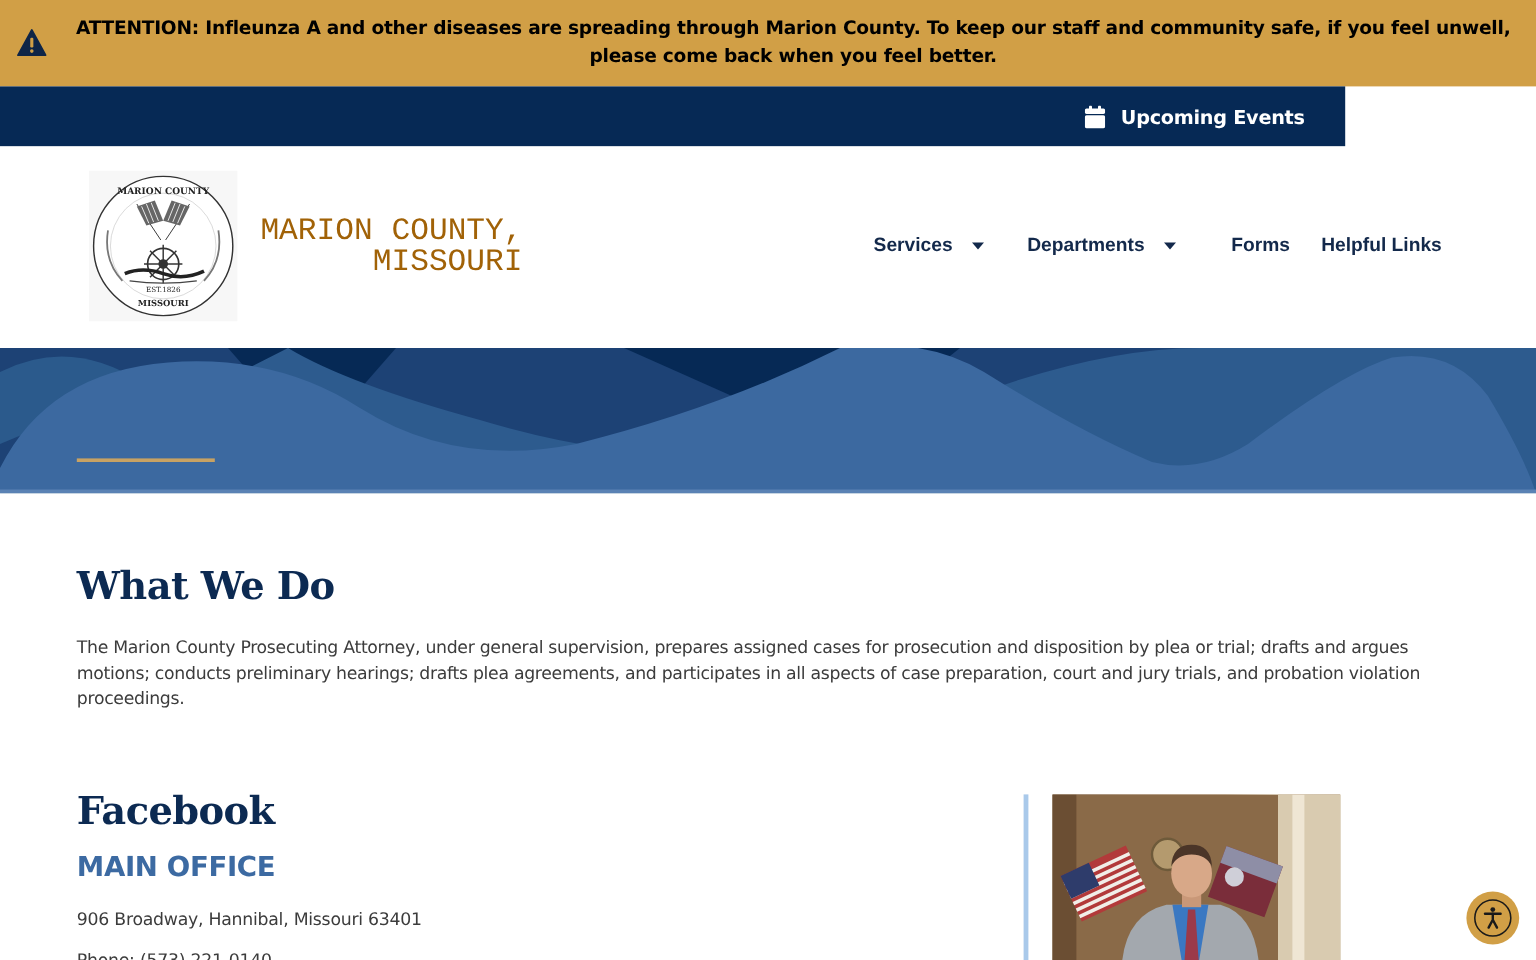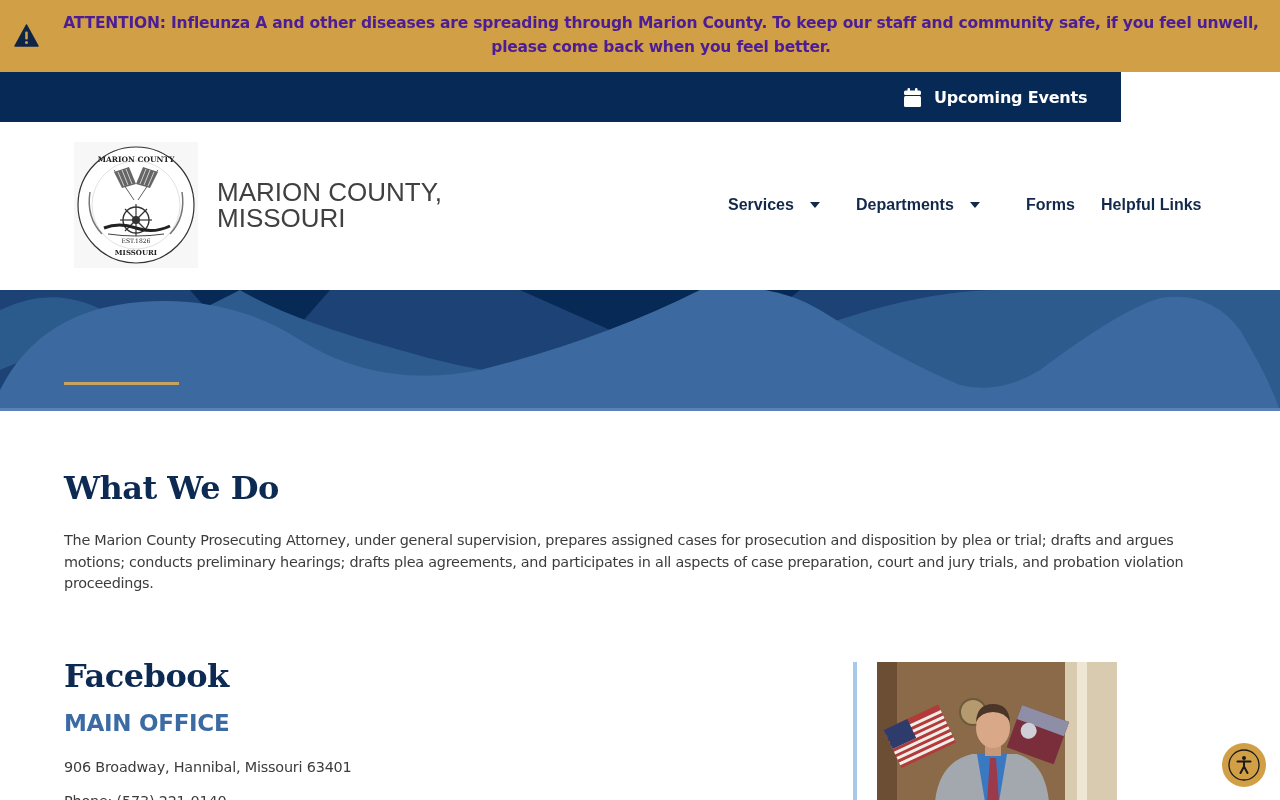--- a/index.html
+++ b/index.html
@@ -8,45 +8,45 @@
 
   
   .alert-bar {
     position: absolute; left: 0; top: 0; width: 1280px; height: 72px;
     background: #d19f46; display: flex; align-items: center;
   }
   .alert-icon { position: absolute; left: 14px; top: 24px; width: 25px; height: 23px; }
   .alert-text {
     position: absolute; left: 60px; right: 18px; top: 11px;
     text-align: center; font-family: "DejaVu Sans", sans-serif; font-weight: bold;
-    font-size: 15.5px; line-height: 24px; color: #4c1d95; letter-spacing: -0.2px;
+    font-size: 15.5px; line-height: 24px; color: #000000; letter-spacing: -0.2px;
   }
 
   
   .util-bar {
     position: absolute; left: 0; top: 72px; width: 1121px; height: 50px;
     background: #062955;
   }
   .util-link {
     position: absolute; top: 0; height: 50px; display: flex; align-items: center;
     color: #ffffff; font-family: "DejaVu Sans", sans-serif; font-size: 16px; font-weight: 600;
     text-decoration: none; cursor: pointer; letter-spacing: -0.2px;
   }
   .util-link svg { margin-right: 13px; }
   .util-events { left: 904px; }
   .util-facebook { left: 1107px; }
 
   
   .site-header {
-    position: absolute; left: 0; top: 122px; width: 1280px; height: 168px; background: #ffffff;
+    position: absolute; left: 0; top: 122px; width: 1280px; height: 168px; background: #ffffff; text-align: right;
   }
   .logo { position: absolute; left: 74px; top: 20px; width: 124px; height: 126px; }
   .site-name {
-    position: absolute; left: 217px; top: 57px; font-family: Liberation Sans, sans-serif;
-    font-size: 26px; line-height: 26px; color: #404040; font-weight: 500;
+    position: absolute; left: 217px; top: 57px; font-family: Liberation Mono, monospace;
+    font-size: 26px; line-height: 26px; color: #a16207; font-weight: 500;
   }
   .main-nav { position: absolute; top: 0; left: 0; height: 120px; width: 1280px; }
   .nav-item {
     position: absolute; top: 74px; display: flex; align-items: center;
     font-family: "Liberation Sans", sans-serif; font-size: 16px; font-weight: bold; color: #13294b;
     cursor: pointer;
   }
   .nav-item .caret { margin-left: 16px; width: 0; height: 0; border-left: 5px solid transparent; border-right: 5px solid transparent; border-top: 6px solid #13294b; }
   .nav-services { left: 728px; }
   .nav-departments { left: 856px; }

